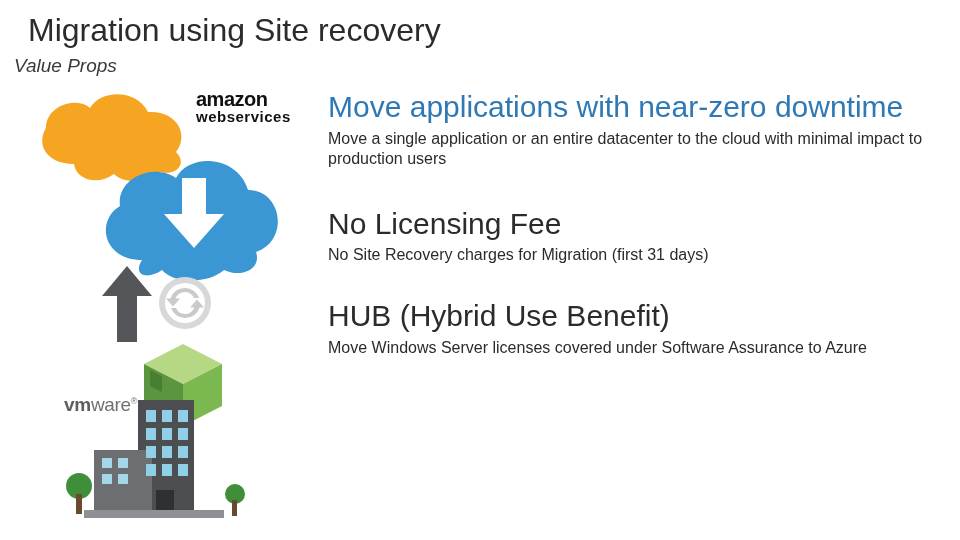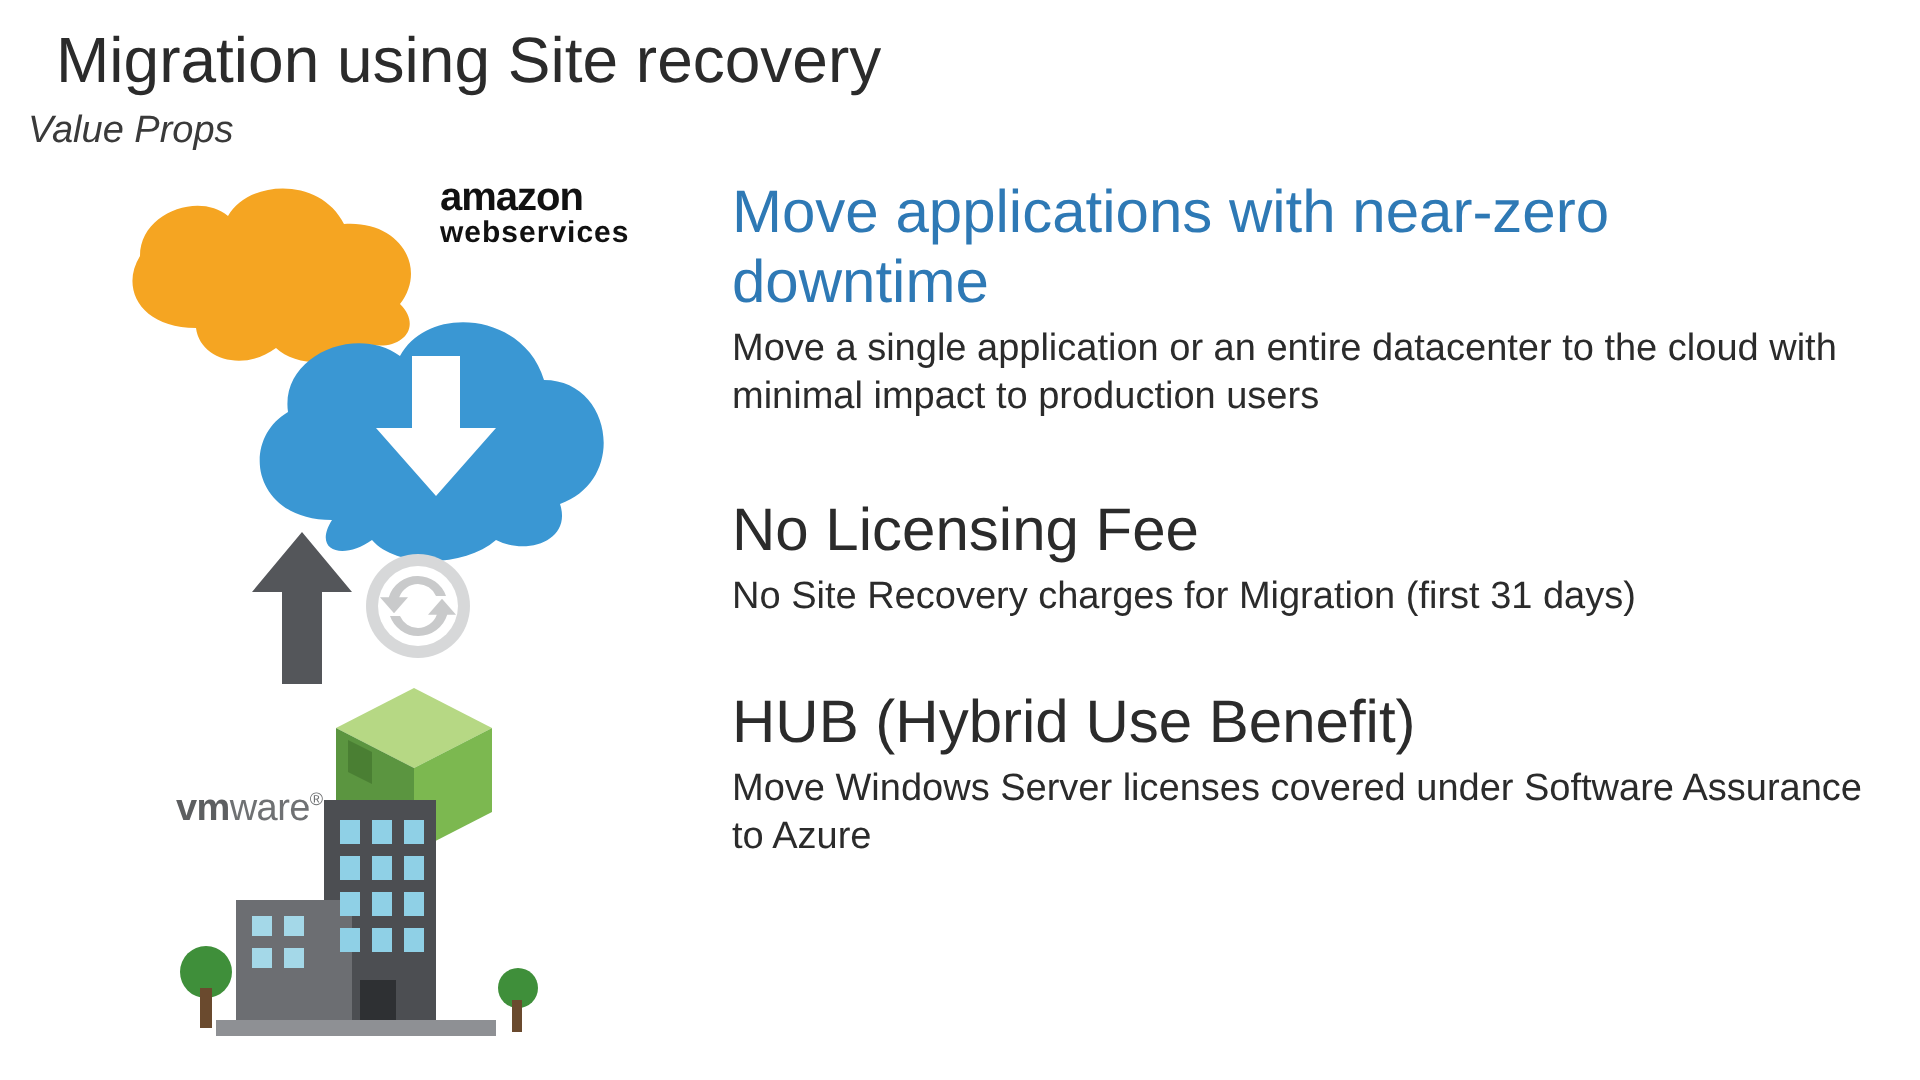--- a/index.html
+++ b/index.html
@@ -24,45 +24,44 @@
     padding: 4px 0 0 14px;
     color: #3a3a3a;
     font-family: "Segoe UI", Arial, sans-serif;
   }
   .content {
     position: absolute;
     top: 62px;
     left: 0;
     right: 0;
     bottom: 0;
-    margin-left: 24px;
   }
   .graphic {
     position: absolute;
     left: 28px;
     top: 30px;
     width: 260px;
   }
   .textcol {
     position: absolute;
-    left: 342px;
+    left: 328px;
     top: 28px;
     right: 28px;
   }
   .block { margin-bottom: 24px; }
   .bhead {
     font-size: 30px;
     font-weight: 300;
     color: #2b2b2b;
     line-height: 1.15;
     margin-bottom: 4px;
   }
   .bhead.accent { color: #2e79b5; }
   .bbody {
-    font-size: 19px;
+    font-size: 16px;
     font-weight: 400;
     color: #2b2b2b;
     line-height: 1.25;
   }
   
   .aws-label {
     position: absolute;
     left: 168px;
     top: -2px;
     text-align: left;

